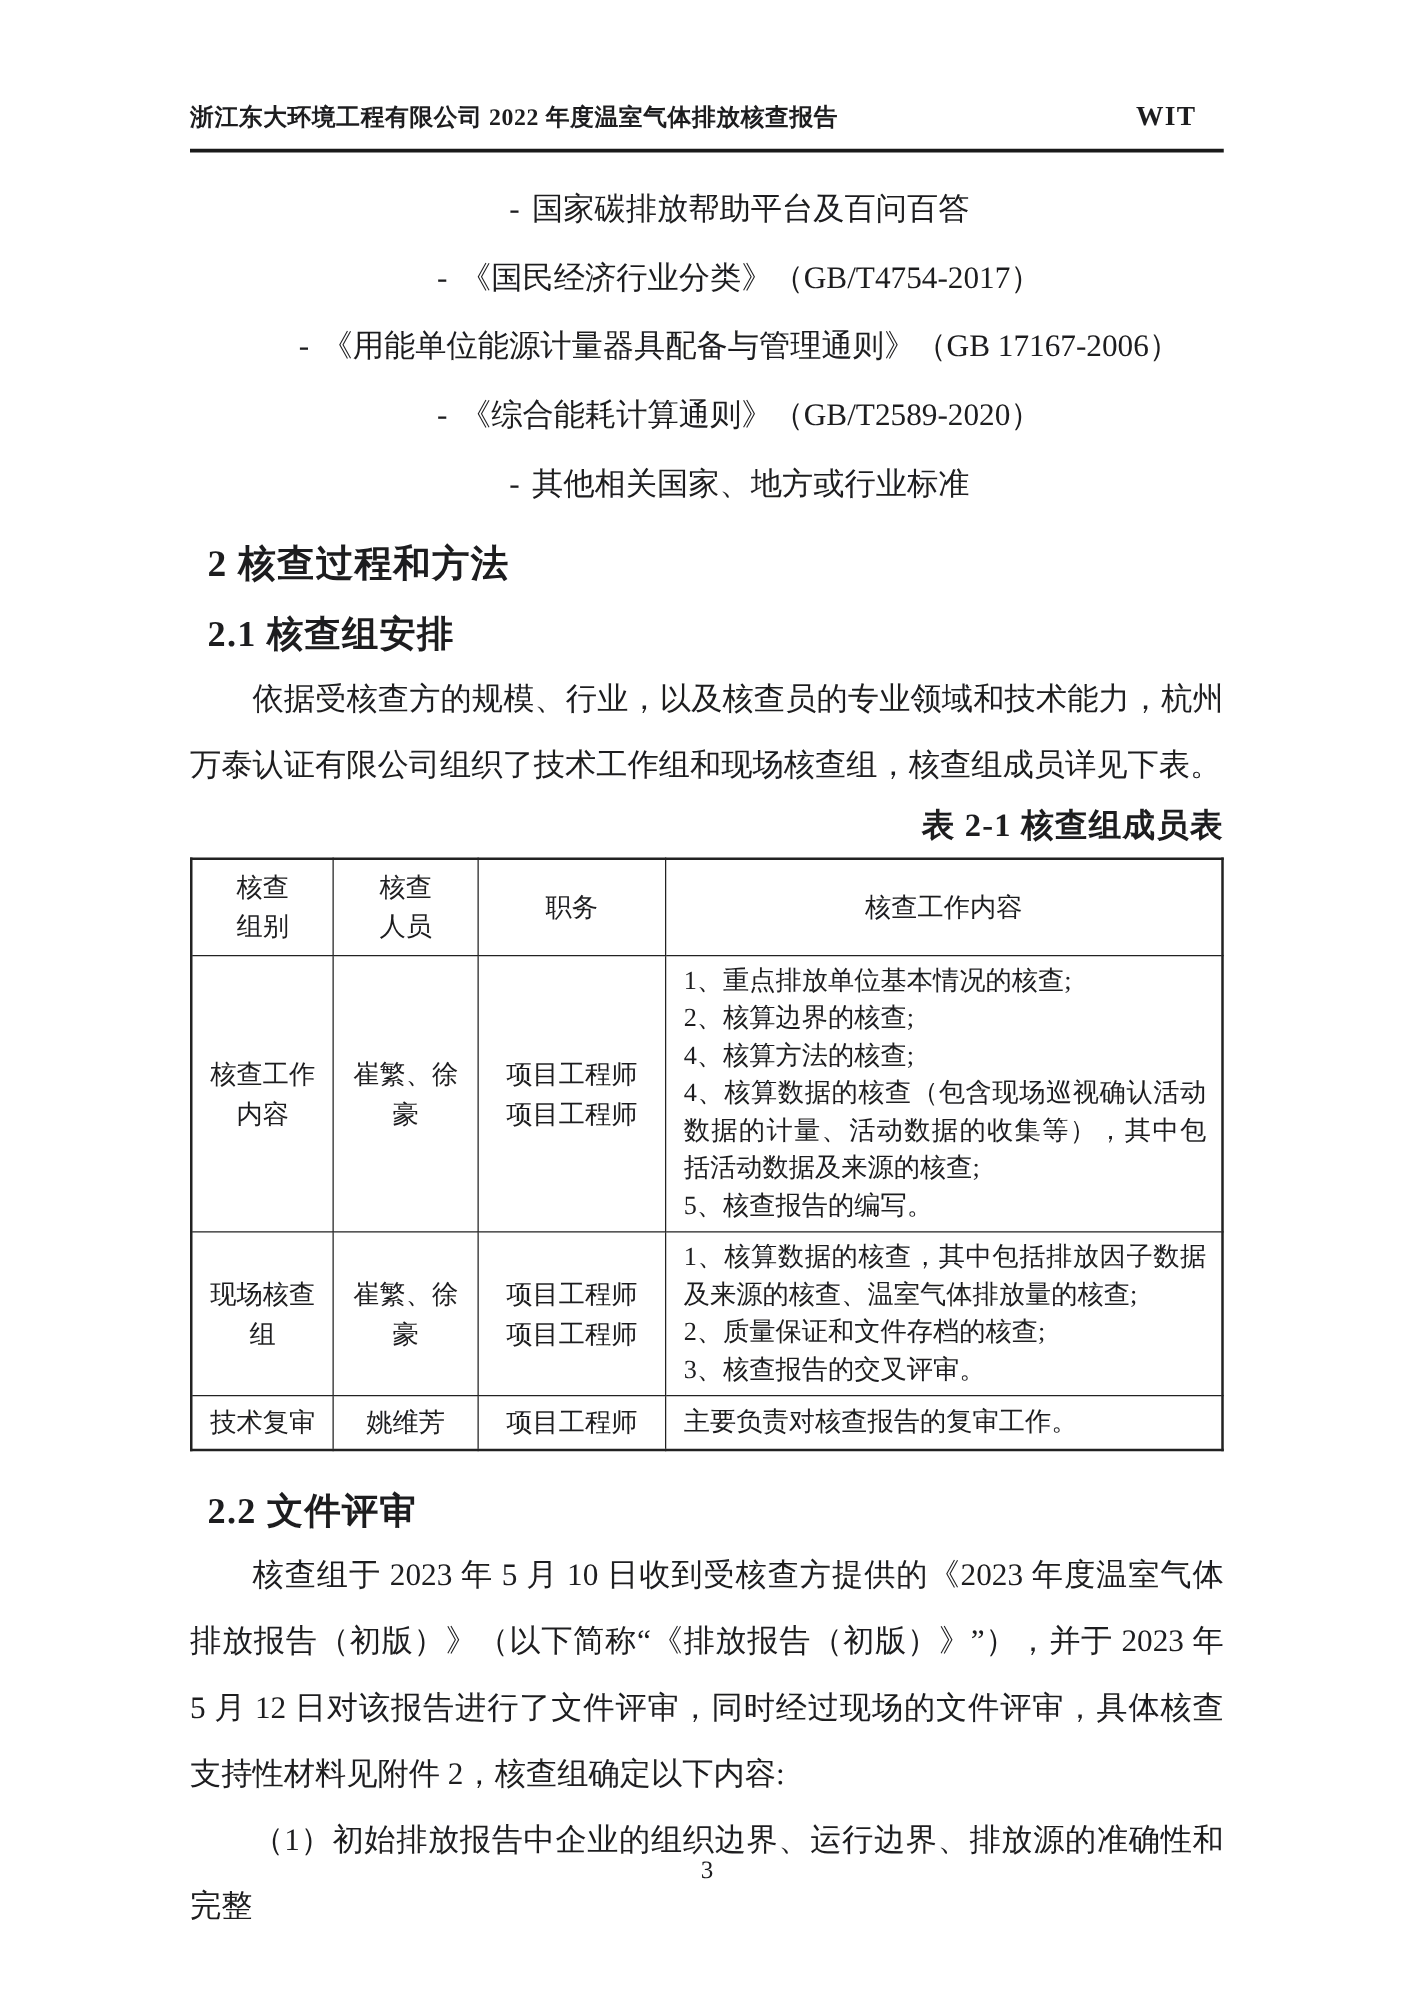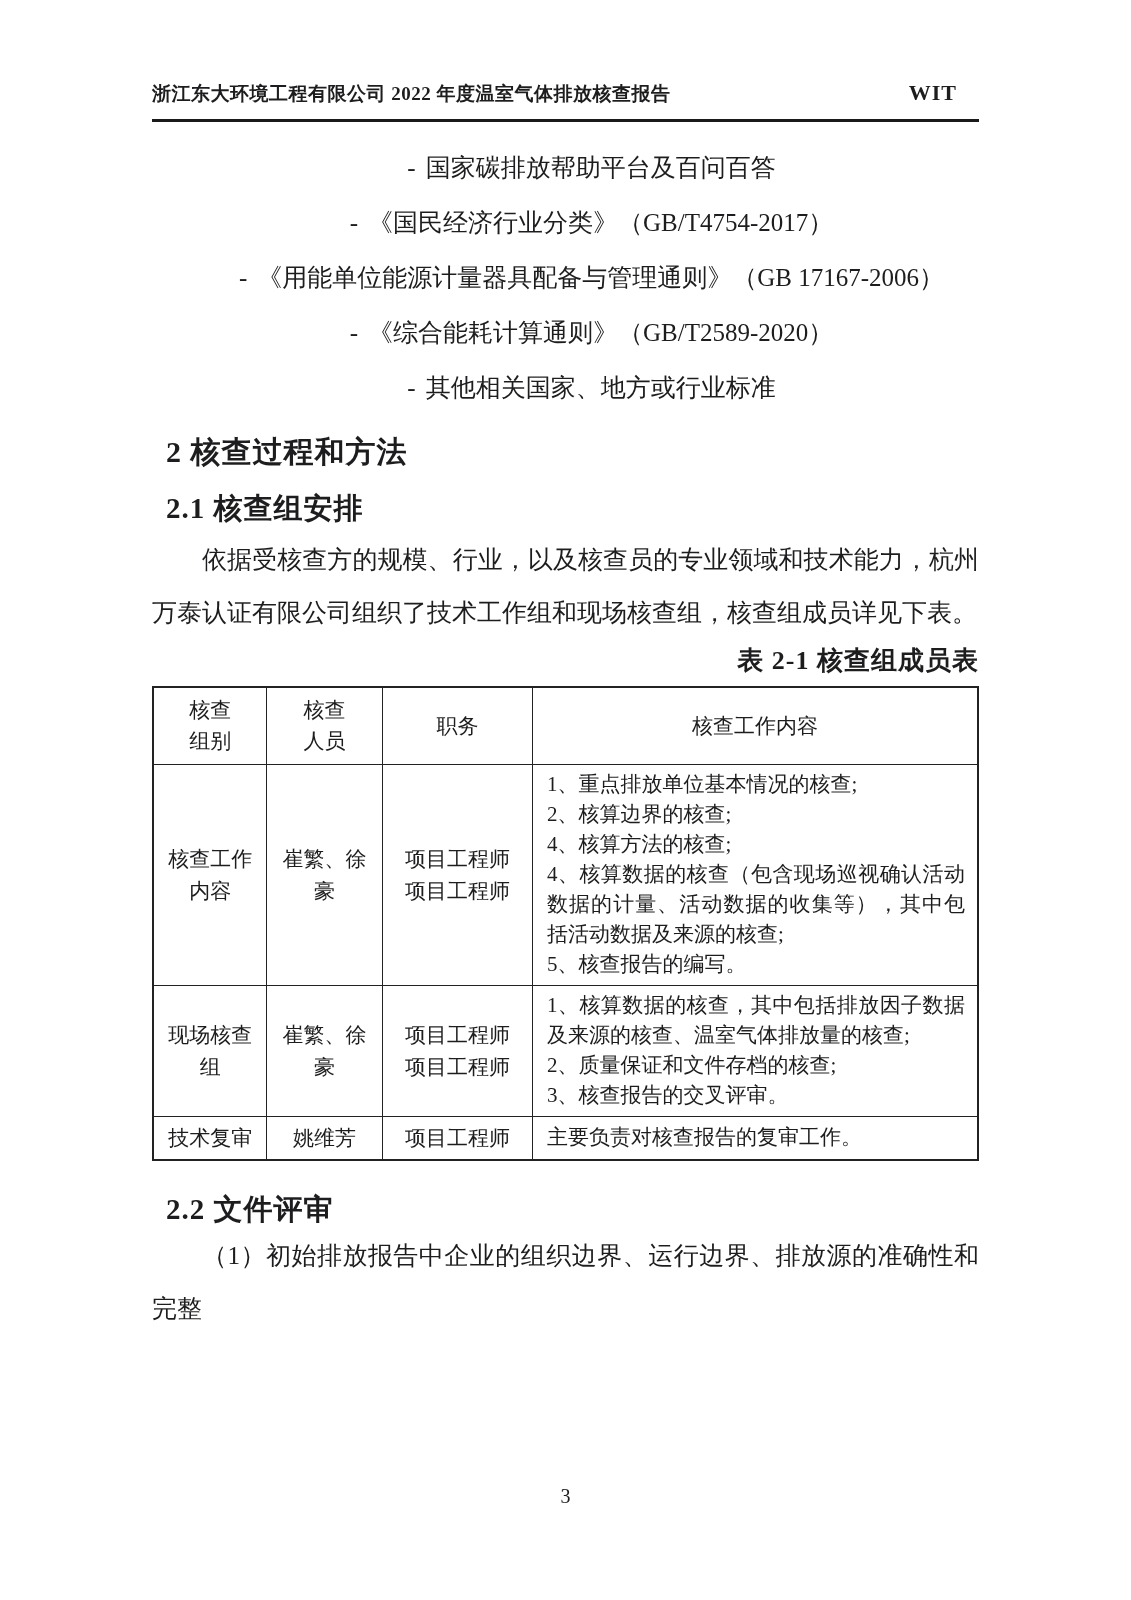--- a/index.html
+++ b/index.html
@@ -194,20 +194,21 @@
           </td>
           <td class="cell-work">
             <div>主要负责对核查报告的复审工作。</div>
           </td>
         </tr>
       </tbody>
     </table>
 
     <div class="h-sub" style="margin-top:28px;">2.2 文件评审</div>
 
+    <p class="par">核查组于 2023 年 5 月 10 日收到受核查方提供的《2023 年度温室气体排放报告（初版）》（以下简称“《排放报告（初版）》”），并于 2023 年 5 月 12 日对该报告进行了文件评审，同时经过现场的文件评审，具体核查支持性材料见附件 2，核查组确定以下内容:</p>
 
     <p class="par par-last">（1）初始排放报告中企业的组织边界、运行边界、排放源的准确性和完整</p>
 
   </div>
 
   <div class="footer">
     <span>3</span>
   </div>
 
 </div>

